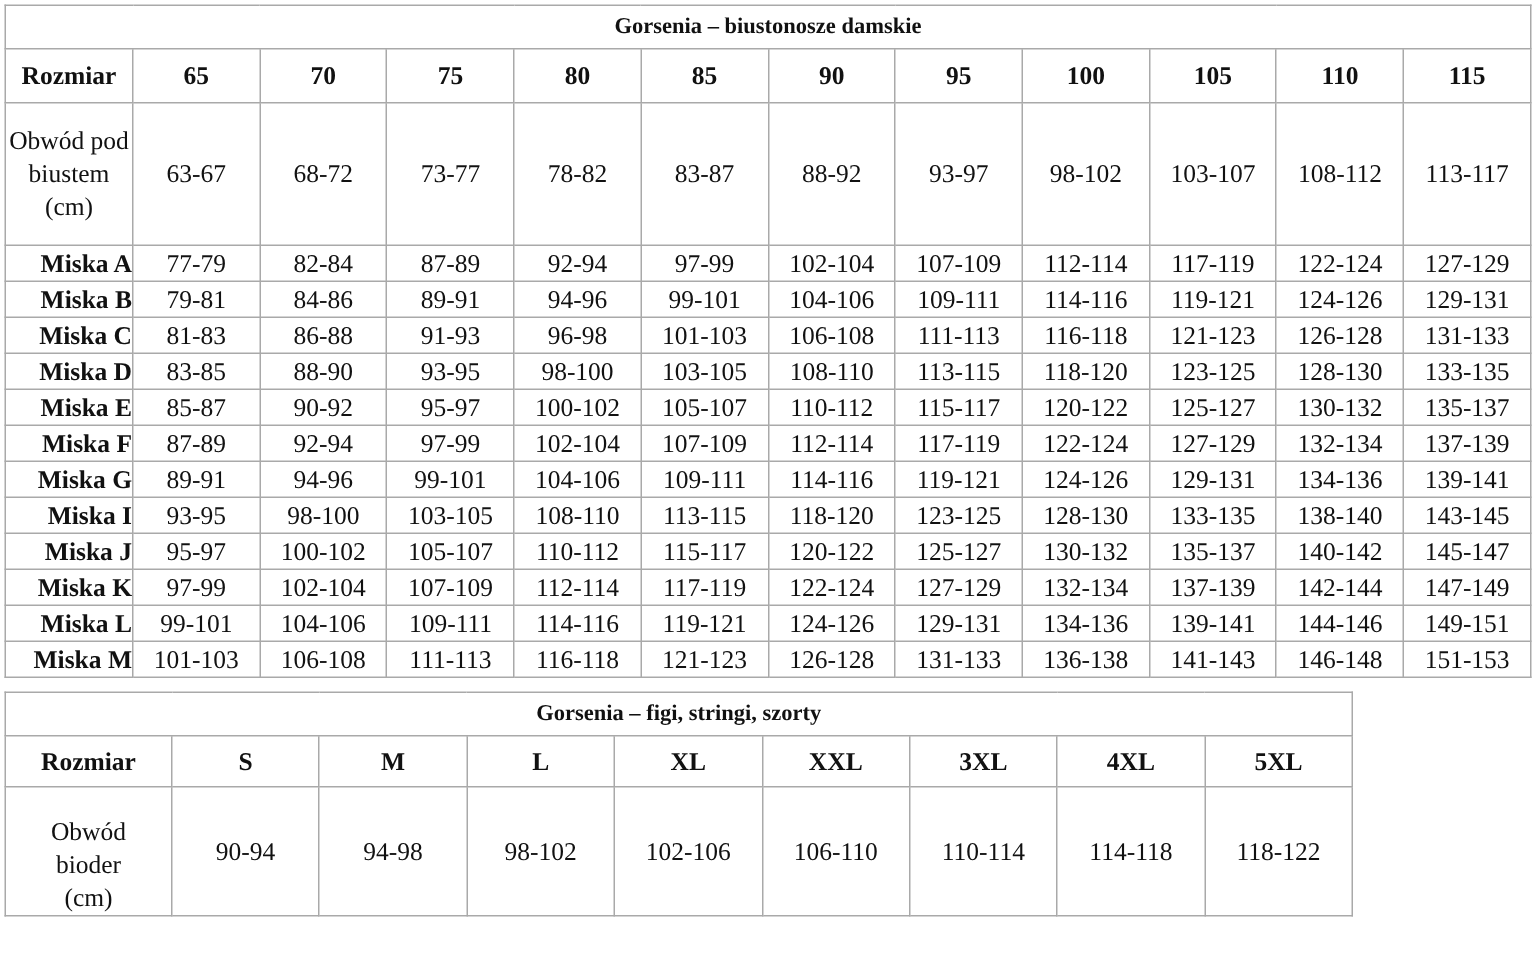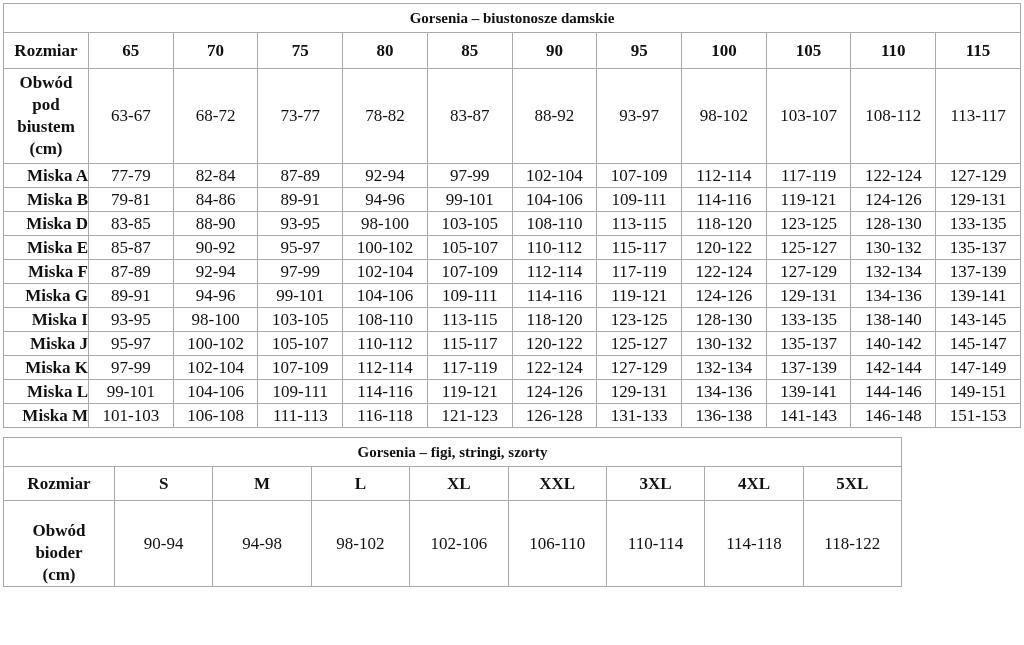--- a/index.html
+++ b/index.html
@@ -42,21 +42,21 @@
   .bra-table .size-header-row th {
     height: 35px;
     font-size: 17px;
     font-weight: bold;
   }
   .bra-table .measure-row td {
     height: 94px;
     font-size: 17px;
   }
   .measure-label-cell {
-    font-weight: bold;
+    font-weight: normal;
     white-space: normal !important;
   }
   .measure-label-cell span {
     display: inline-block;
     max-width: 80px;
     line-height: 22px;
   }
   .bra-table .cup-row td {
     height: 23px;
     font-size: 17px;
@@ -152,20 +152,34 @@
           <td>94-96</td>
           <td>99-101</td>
           <td>104-106</td>
           <td>109-111</td>
           <td>114-116</td>
           <td>119-121</td>
           <td>124-126</td>
           <td>129-131</td>
         </tr>
         <tr class="cup-row">
+          <td class="cup-label">Miska C</td>
+          <td>81-83</td>
+          <td>86-88</td>
+          <td>91-93</td>
+          <td>96-98</td>
+          <td>101-103</td>
+          <td>106-108</td>
+          <td>111-113</td>
+          <td>116-118</td>
+          <td>121-123</td>
+          <td>126-128</td>
+          <td>131-133</td>
+        </tr>
+        <tr class="cup-row">
           <td class="cup-label">Miska D</td>
           <td>83-85</td>
           <td>88-90</td>
           <td>93-95</td>
           <td>98-100</td>
           <td>103-105</td>
           <td>108-110</td>
           <td>113-115</td>
           <td>118-120</td>
           <td>123-125</td>

